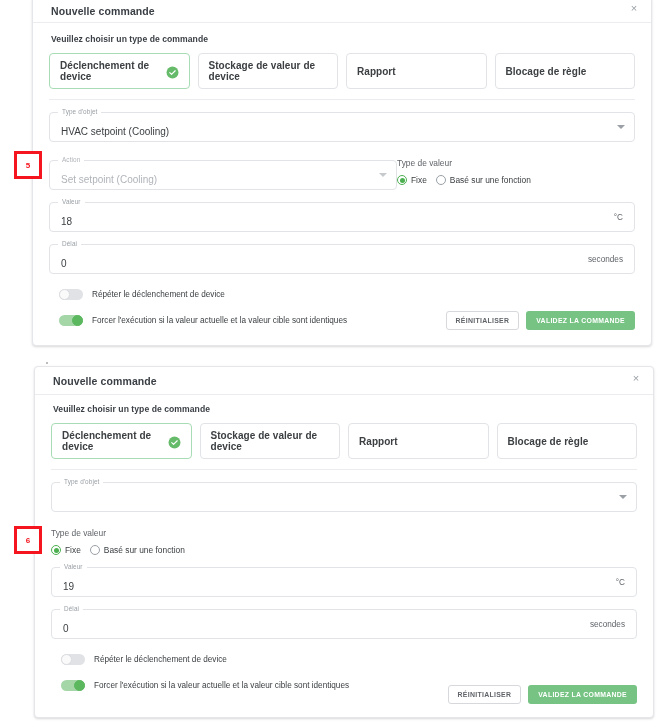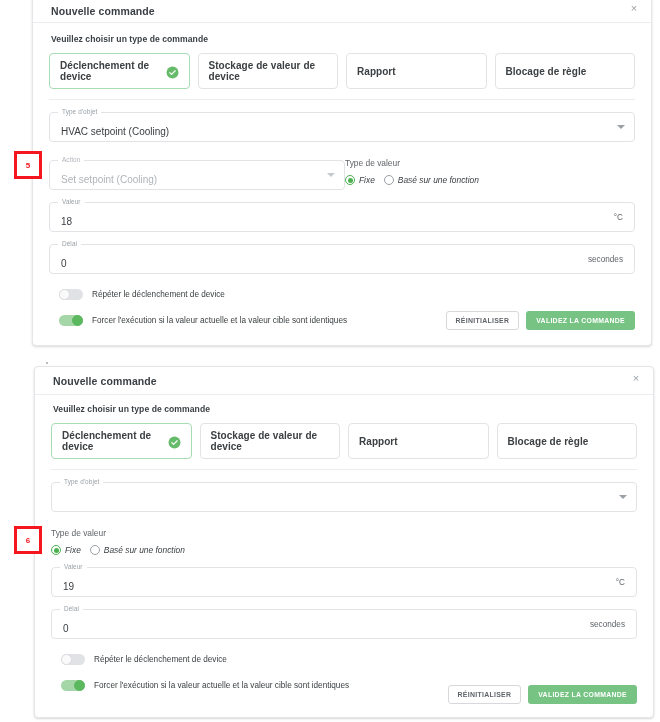--- a/index.html
+++ b/index.html
@@ -174,34 +174,33 @@
   .field.disabled .legend { color: #b0b4b9; }
   .field.disabled .caret { border-top-color: #c7cacd; }
 
   
   .row-two {
     display: flex;
     gap: 0;
     align-items: flex-start;
     margin-top: 6px;
   }
-  .row-two .col-left { width: 296px; }
+  .row-two .col-left { width: 348px; }
   .row-two .col-right {
     padding-top: 10px;
   }
   .vt-label {
     font-size: 8.4px;
     color: #5f6368;
     margin-bottom: 7px;
   }
   .radio-group {
     display: flex;
     align-items: flex-start;
     gap: 9px;
-    font-style: italic;
   }
   .radio-item {
     display: flex;
     align-items: center;
     gap: 4px;
     cursor: pointer;
   }
   .radio {
     width: 10px;
     height: 10px;

